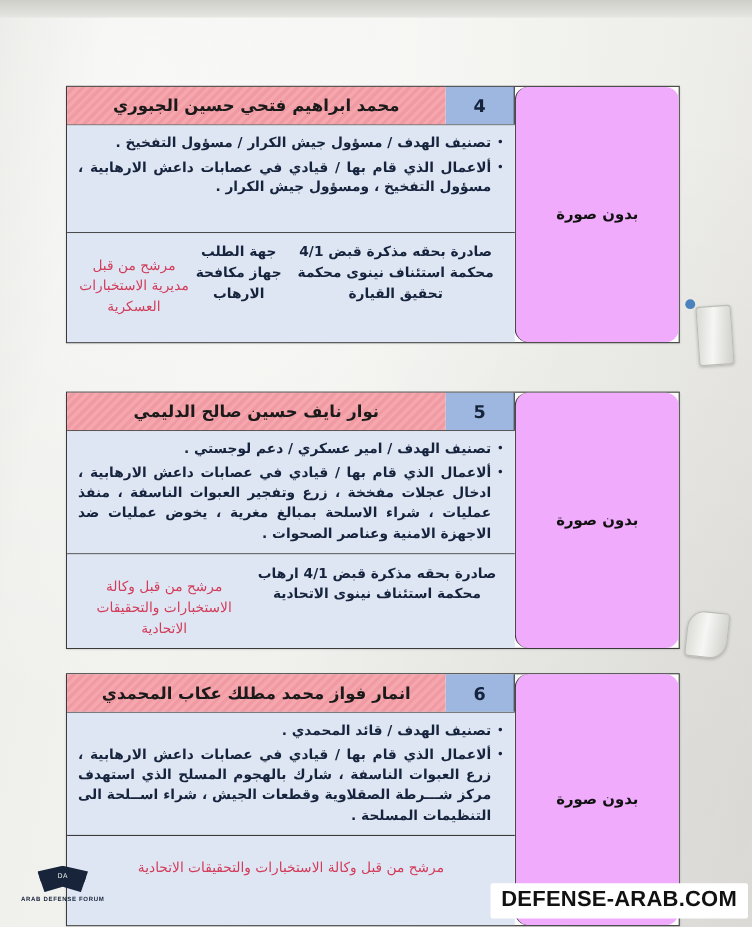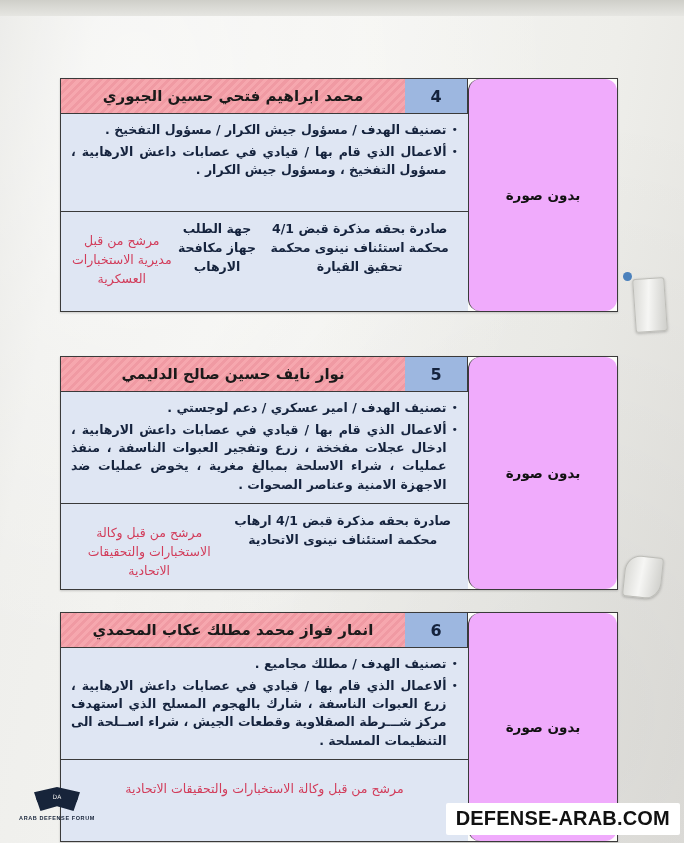--- a/index.html
+++ b/index.html
@@ -289,21 +289,21 @@
 <div class="block b3">
   <div class="photo-cell">بدون صورة</div>
   <div class="right-col">
     <div class="name-row">
       <div class="idx-cell">6</div>
       <div class="name-cell">انمار فواز محمد مطلك عكاب المحمدي</div>
     </div>
     <div class="detail-cell">
       <div class="bullet-line">
         <span class="bullet-dot">•</span>
-        <span class="bullet-text">تصنيف الهدف / مطلك مجاميع .</span>
+        <span class="bullet-text">تصنيف الهدف / قائد المحمدي .</span>
       </div>
       <div class="bullet-line">
         <span class="bullet-dot">•</span>
         <span class="bullet-text">ألاعمال الذي قام بها / قيادي في عصابات داعش الارهابية ، زرع العبوات الناسفة ، شارك بالهجوم المسلح الذي استهدف مركز شـــرطة الصقلاوية وقطعات الجيش ، شراء اســلحة الى التنظيمات المسلحة .</span>
       </div>
     </div>
     <div class="warrant-cell">
       <div class="nominee-line">مرشح من قبل وكالة الاستخبارات والتحقيقات الاتحادية</div>
     </div>
   </div>

